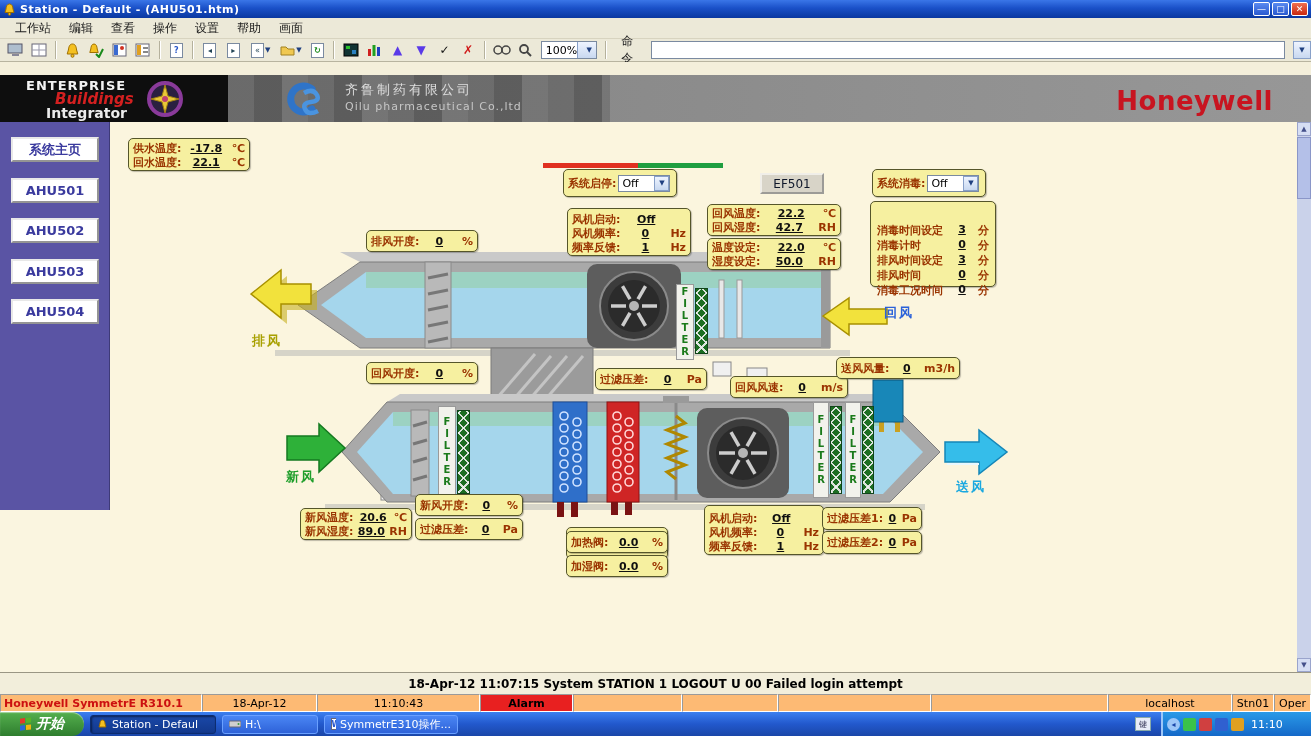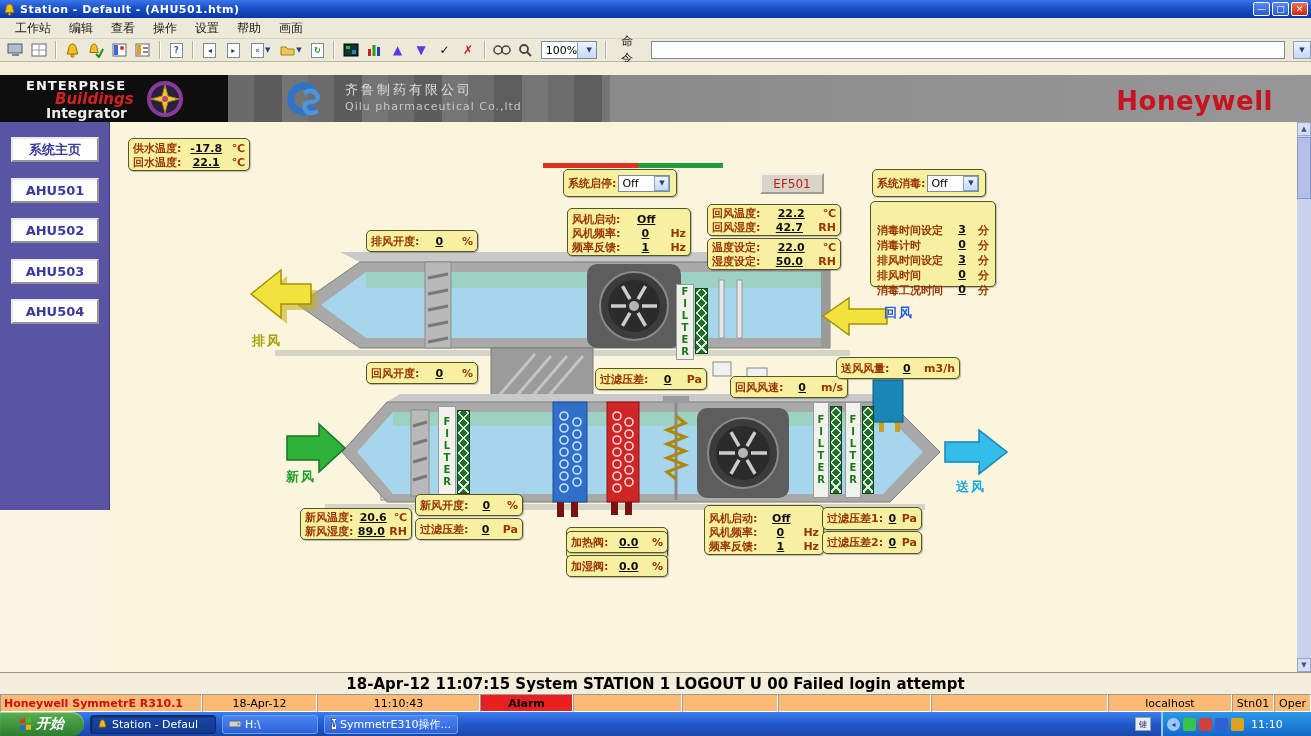--- a/index.html
+++ b/index.html
@@ -81,41 +81,41 @@
   .dpanel .lbl { flex:1; }
   .dpanel .val { flex:none; width:22px; text-align:center; }
   .dpanel .unit { width:16px; }
 
   .combo { display:flex; align-items:center; background:#fff; border:1px solid #7a8aa0; height:17px; width:52px; font-weight:normal; }
   .combo .cval { flex:1; padding-left:3px; font-size:11px; color:#000; }
   .combo .cbtn { width:15px; height:15px; background:linear-gradient(#eef4ff,#c8d8f0); border:1px solid #88a0c8;
     color:#204080; font-size:7px; display:flex; align-items:center; justify-content:center; }
 
   #ef-button { position:absolute; left:650px; top:51px; width:64px; height:21px; background:#d8d4c8;
-    border:2px outset #f0eee8; color:#b91c1c; font-size:12px; display:flex; align-items:center; justify-content:center; }
+    border:2px outset #f0eee8; color:#0f172a; font-size:12px; display:flex; align-items:center; justify-content:center; }
 
   .filter-strip { position:absolute; background:#f2f2ec; border:1px solid #9a9a9a; color:#1a7a1a; font-weight:bold;
     font-size:10px; writing-mode:vertical-rl; text-orientation:upright; letter-spacing:1px;
     display:flex; align-items:center; justify-content:center; }
   .filter-media { position:absolute; background-color:#1c6e22;
     background-image:repeating-linear-gradient(45deg,rgba(240,240,240,.9) 0 1.5px,transparent 1.5px 7px),
                      repeating-linear-gradient(-45deg,rgba(240,240,240,.9) 0 1.5px,transparent 1.5px 7px);
     border:1px solid #11441a; }
   .flow-label { position:absolute; font-weight:bold; font-size:13px; letter-spacing:2px; }
 
   
   #scrollbar { position:absolute; left:1297px; top:122px; width:14px; height:550px; background:#cad2ea; }
   .sbarrow { position:absolute; left:0; width:14px; height:14px; background:#d6def4; border:1px solid #9aa4cc;
     font-size:7px; color:#44508a; display:flex; align-items:center; justify-content:center; }
   #sbthumb { position:absolute; left:0; top:15px; width:14px; height:62px; background:#b4c0e8; border:1px solid #8a96c8; }
 
   
   #messagebar { position:absolute; left:0; top:672px; width:1311px; height:22px; background:#f2eedb;
     border-top:1px solid #9a9684; display:flex; align-items:center; justify-content:center;
-    font-size:15px; font-weight:bold; color:#000; }
+    font-size:12px; font-weight:bold; color:#000; }
   #statusbar { position:absolute; left:0; top:694px; width:1311px; height:18px; background:#fdba74; display:flex;justify-content:flex-end; }
   .scell { height:18px; border:1px solid; border-color:#9a9a9a #fff #fff #9a9a9a; font-size:11px;
     display:flex; align-items:center; justify-content:center; overflow:hidden; white-space:nowrap; }
   .scell.brand { color:#cc1010; font-weight:bold; justify-content:flex-start; padding-left:3px; }
   .scell.alarm { background:#e82020; color:#000; font-weight:bold; }
 
   
   #taskbar { position:absolute; left:0; top:712px; width:1311px; height:24px;
     background:linear-gradient(to bottom,#3c80f0 0%,#2258cc 50%,#1a46a8 100%); display:flex; align-items:center; }
   #startbtn { width:84px; height:24px; border-radius:0 12px 12px 0;

